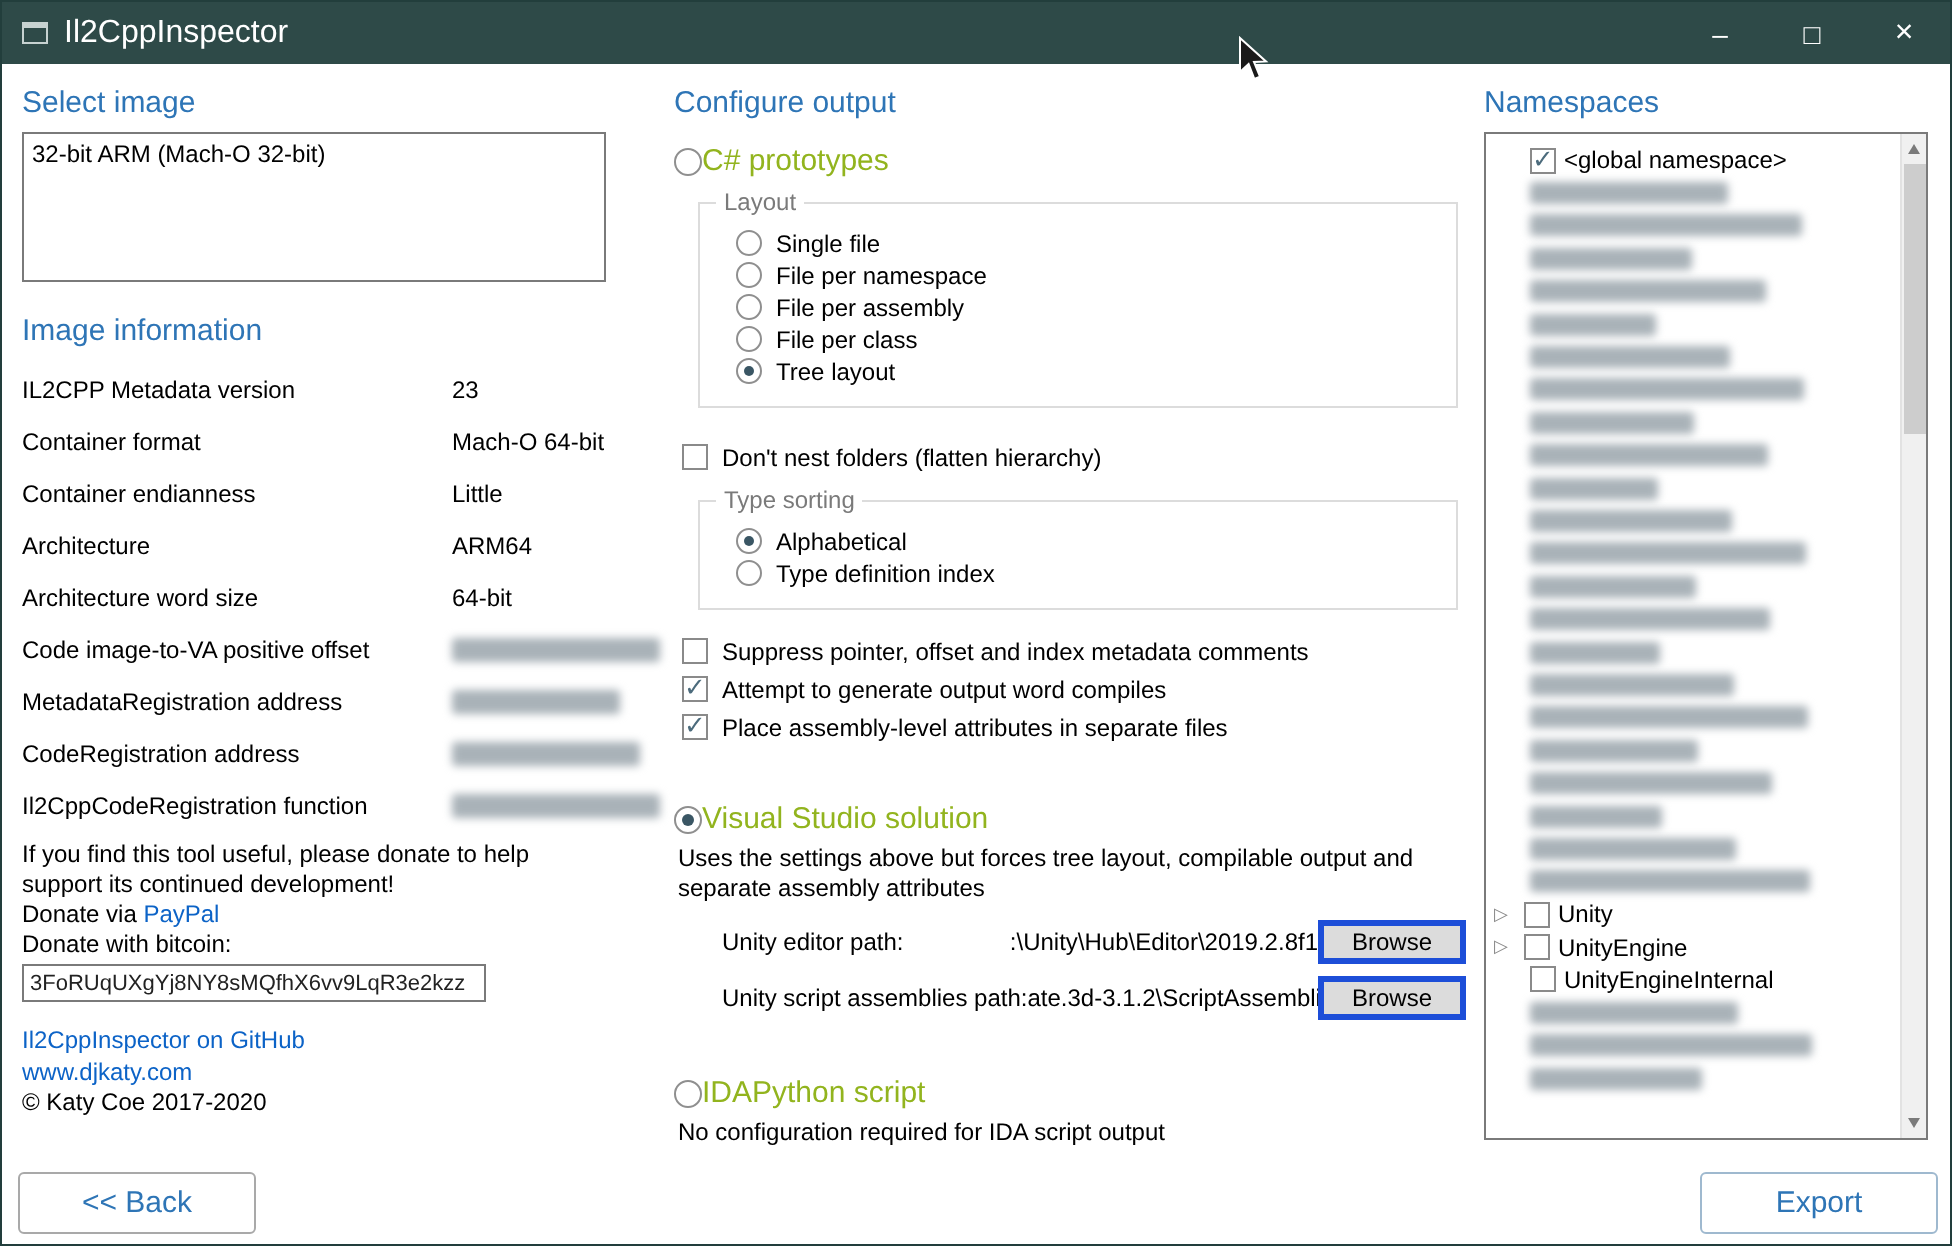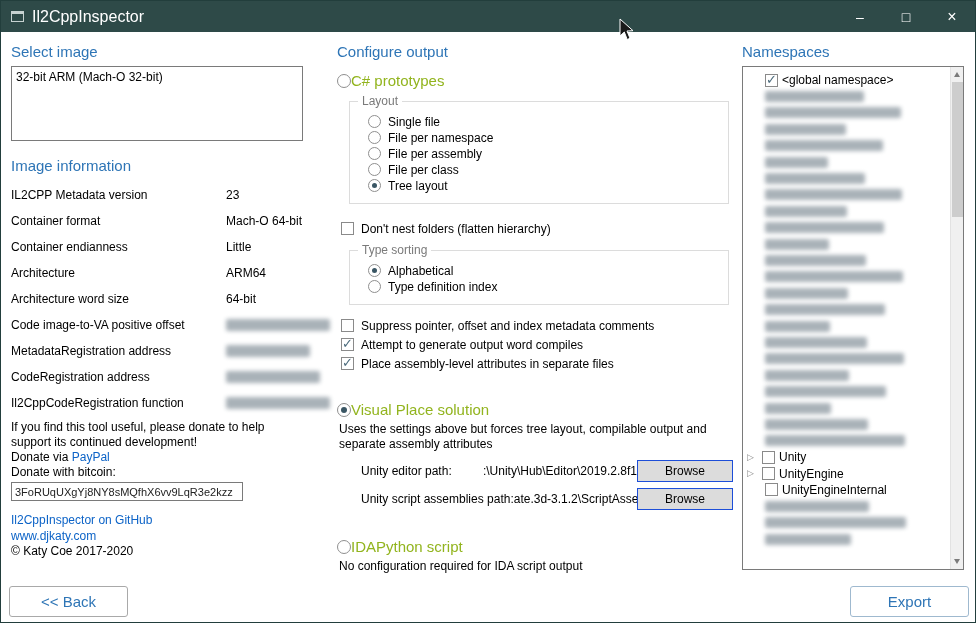--- a/index.html
+++ b/index.html
@@ -56,21 +56,21 @@
   .ctl-label{white-space:nowrap}
   .flatten{margin:18px 0 0 4px;height:16px}
   #extra-checkboxes{margin:14px 0 0 4px}
   #extra-checkboxes .ctl-row{height:18px}
   .vs-section{margin-top:26px}
   .opt-desc{margin:4px 0 0 2px;line-height:15px;width:396px}
   .path-row{display:flex;align-items:center;margin:8px 0 0 24px;width:372px}
   .path-row + .path-row{margin-top:6px}
   .path-label{flex:none}
   .path-value{flex:1;text-align:right;padding-right:0;white-space:nowrap;overflow:hidden}
-  .browse-btn{flex:none;width:96px;height:22px;background:#dcdcdc;border:1px solid #1d4ed8;font-family:inherit;font-size:12px;color:#000;cursor:pointer}
+  .browse-btn{flex:none;width:74px;height:22px;background:#dcdcdc;border:3px solid #1d4ed8;font-family:inherit;font-size:12px;color:#000;cursor:pointer}
   .ida-section{margin-top:28px}
 
   .ns-box{margin-top:6px;height:504px;border:1px solid #7a7a7a;position:relative;padding:5px 14px 0 4px;overflow:hidden;background:#fff}
   .ns-row{display:flex;align-items:center;gap:4px;height:16.4px}
   .ns-row.no-exp{padding-left:18px}
   .expander{width:11px;color:#8a8a8a;font-size:9px;line-height:1;flex:none;text-align:left}
   .nsbar{height:11px}
   .ns-scrollbar{position:absolute;top:0;right:0;bottom:0;width:13px;background:#f0f0f0;border-left:1px solid #e2e2e2}
   .sb-arrow{position:absolute;left:3px;width:0;height:0;border-left:3.5px solid transparent;border-right:3.5px solid transparent}
   .sb-up{top:5px;border-bottom:5px solid #7a7a7a}
@@ -220,21 +220,21 @@
         </div>
         <div class="ctl-row">
           <span class="checkbox checked"></span>
           <span class="ctl-label">Place assembly-level attributes in separate files</span>
         </div>
       </div>
 
     <div class="vs-section">
       <div class="opt-row">
         <span class="radio big sel"></span>
-        <span class="opt-label">Visual Place solution</span>
+        <span class="opt-label">Visual Studio solution</span>
       </div>
       <div class="opt-desc">Uses the settings above but forces tree layout, compilable output and separate assembly attributes</div>
 
       <div class="path-row">
         <span class="path-label">Unity editor path:</span>
         <span class="path-value">:\Unity\Hub\Editor\2019.2.8f1</span>
         <button class="browse-btn">Browse</button>
       </div>
       <div class="path-row">
         <span class="path-label">Unity script assemblies path:</span>

